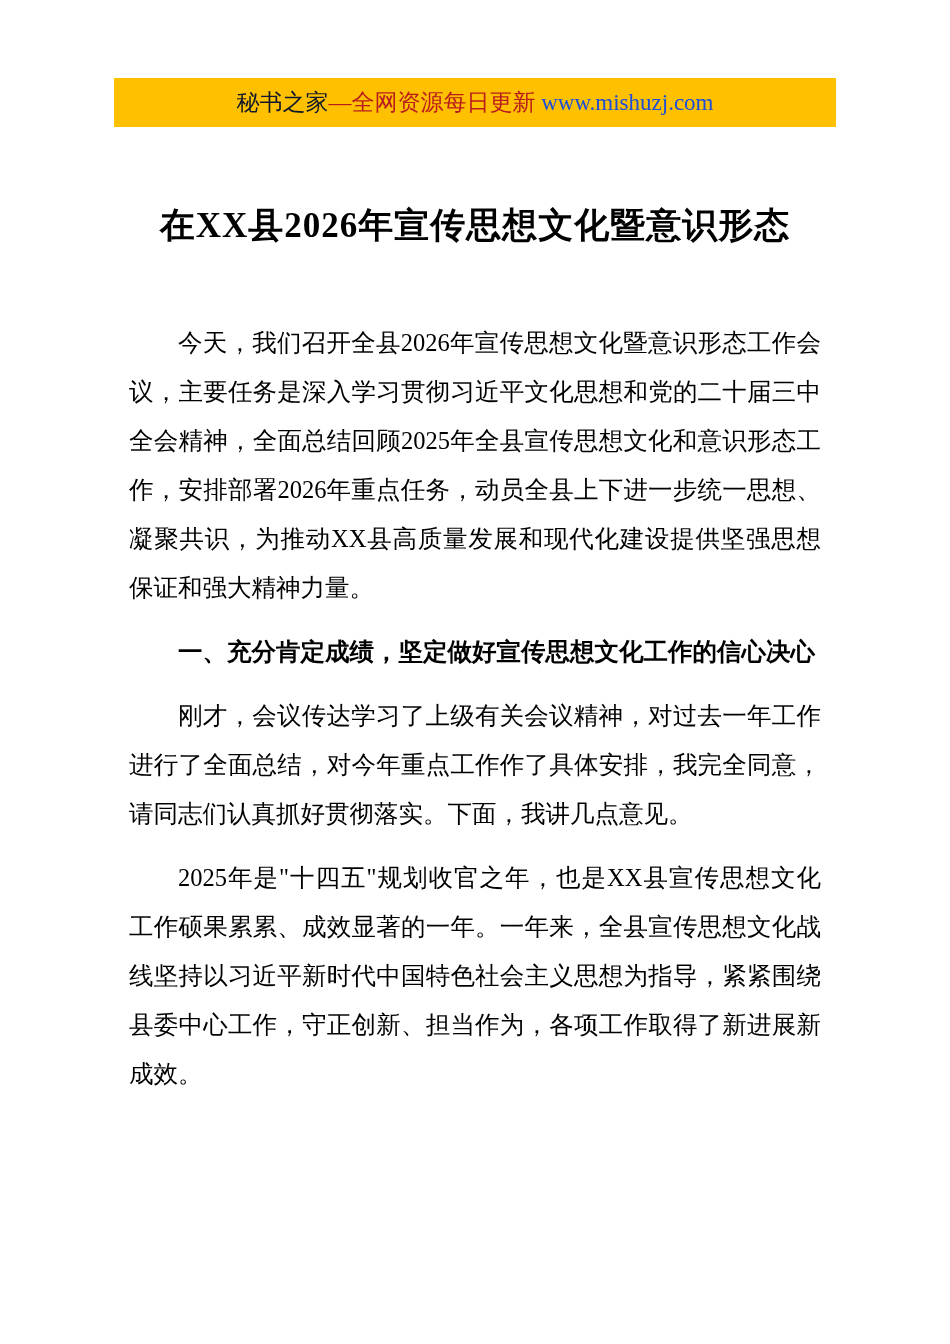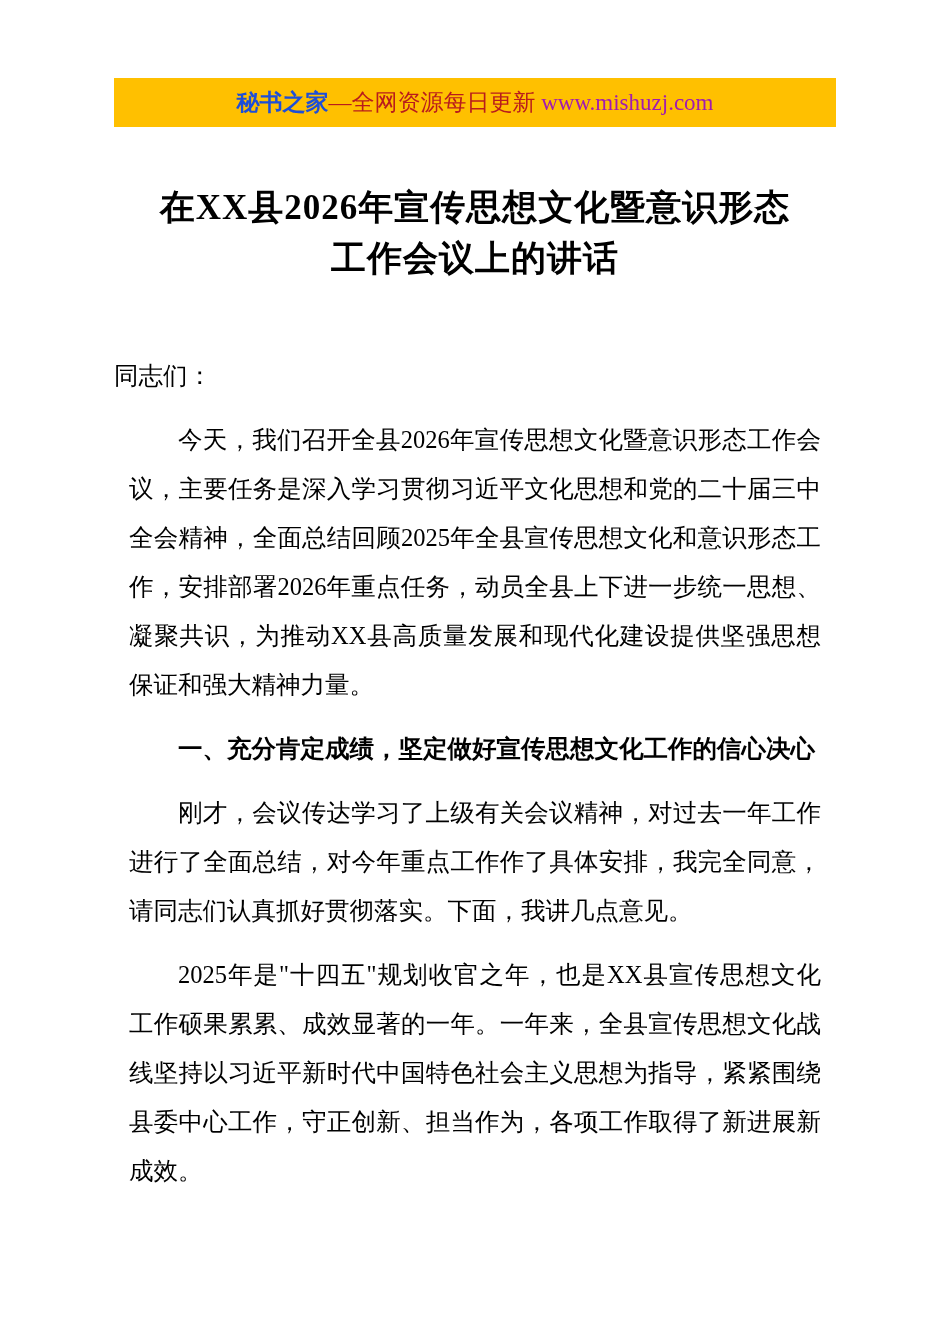--- a/index.html
+++ b/index.html
@@ -21,32 +21,32 @@
   .header-banner {
     background: #ffc000;
     text-align: center;
     height: 49px;
     line-height: 49px;
     font-size: 23px;
     white-space: nowrap;
     overflow: hidden;
   }
   .header-banner .brand {
-    color: #1d4ed8;
-    font-weight: bold;
+    color: #0f172a;
+    font-weight: normal;
   }
   .header-banner .tagline {
     color: #b91c1c;
   }
   .header-banner .url {
-    color: #a21caf;
+    color: #1d4ed8;
     cursor: pointer;
   }
   .doc-title {
-    margin: 56px 0 66px 0;
+    margin: 74px 0 66px 0;
     text-align: center;
     font-size: 35px;
     font-weight: 600;
     line-height: 1.45;
     letter-spacing: 1px;
   }
   .doc-title .title-line {
     display: block;
   }
   .doc-body {
@@ -69,24 +69,22 @@
 <body>
 
 <div class="page">
 
   <div class="header-banner">
     <span class="brand">秘书之家</span><span class="tagline">—全网资源每日更新 </span><span class="url">www.mishuzj.com</span>
   </div>
 
   <h1 class="doc-title">
     <span class="title-line">在XX县2026年宣传思想文化暨意识形态</span>
-    <span class="title-line">工作会议上的讲话</span>
   </h1>
 
   <div class="doc-body">
-    <p class="salutation">同志们：</p>
     <p class="para">今天，我们召开全县2026年宣传思想文化暨意识形态工作会议，主要任务是深入学习贯彻习近平文化思想和党的二十届三中全会精神，全面总结回顾2025年全县宣传思想文化和意识形态工作，安排部署2026年重点任务，动员全县上下进一步统一思想、凝聚共识，为推动XX县高质量发展和现代化建设提供坚强思想保证和强大精神力量。</p>
     <p class="para heading">一、充分肯定成绩，坚定做好宣传思想文化工作的信心决心</p>
     <p class="para">刚才，会议传达学习了上级有关会议精神，对过去一年工作进行了全面总结，对今年重点工作作了具体安排，我完全同意，请同志们认真抓好贯彻落实。下面，我讲几点意见。</p>
     <p class="para">2025年是"十四五"规划收官之年，也是XX县宣传思想文化工作硕果累累、成效显著的一年。一年来，全县宣传思想文化战线坚持以习近平新时代中国特色社会主义思想为指导，紧紧围绕县委中心工作，守正创新、担当作为，各项工作取得了新进展新成效。</p>
   </div>
 
 </div>
 
 </body></html>

